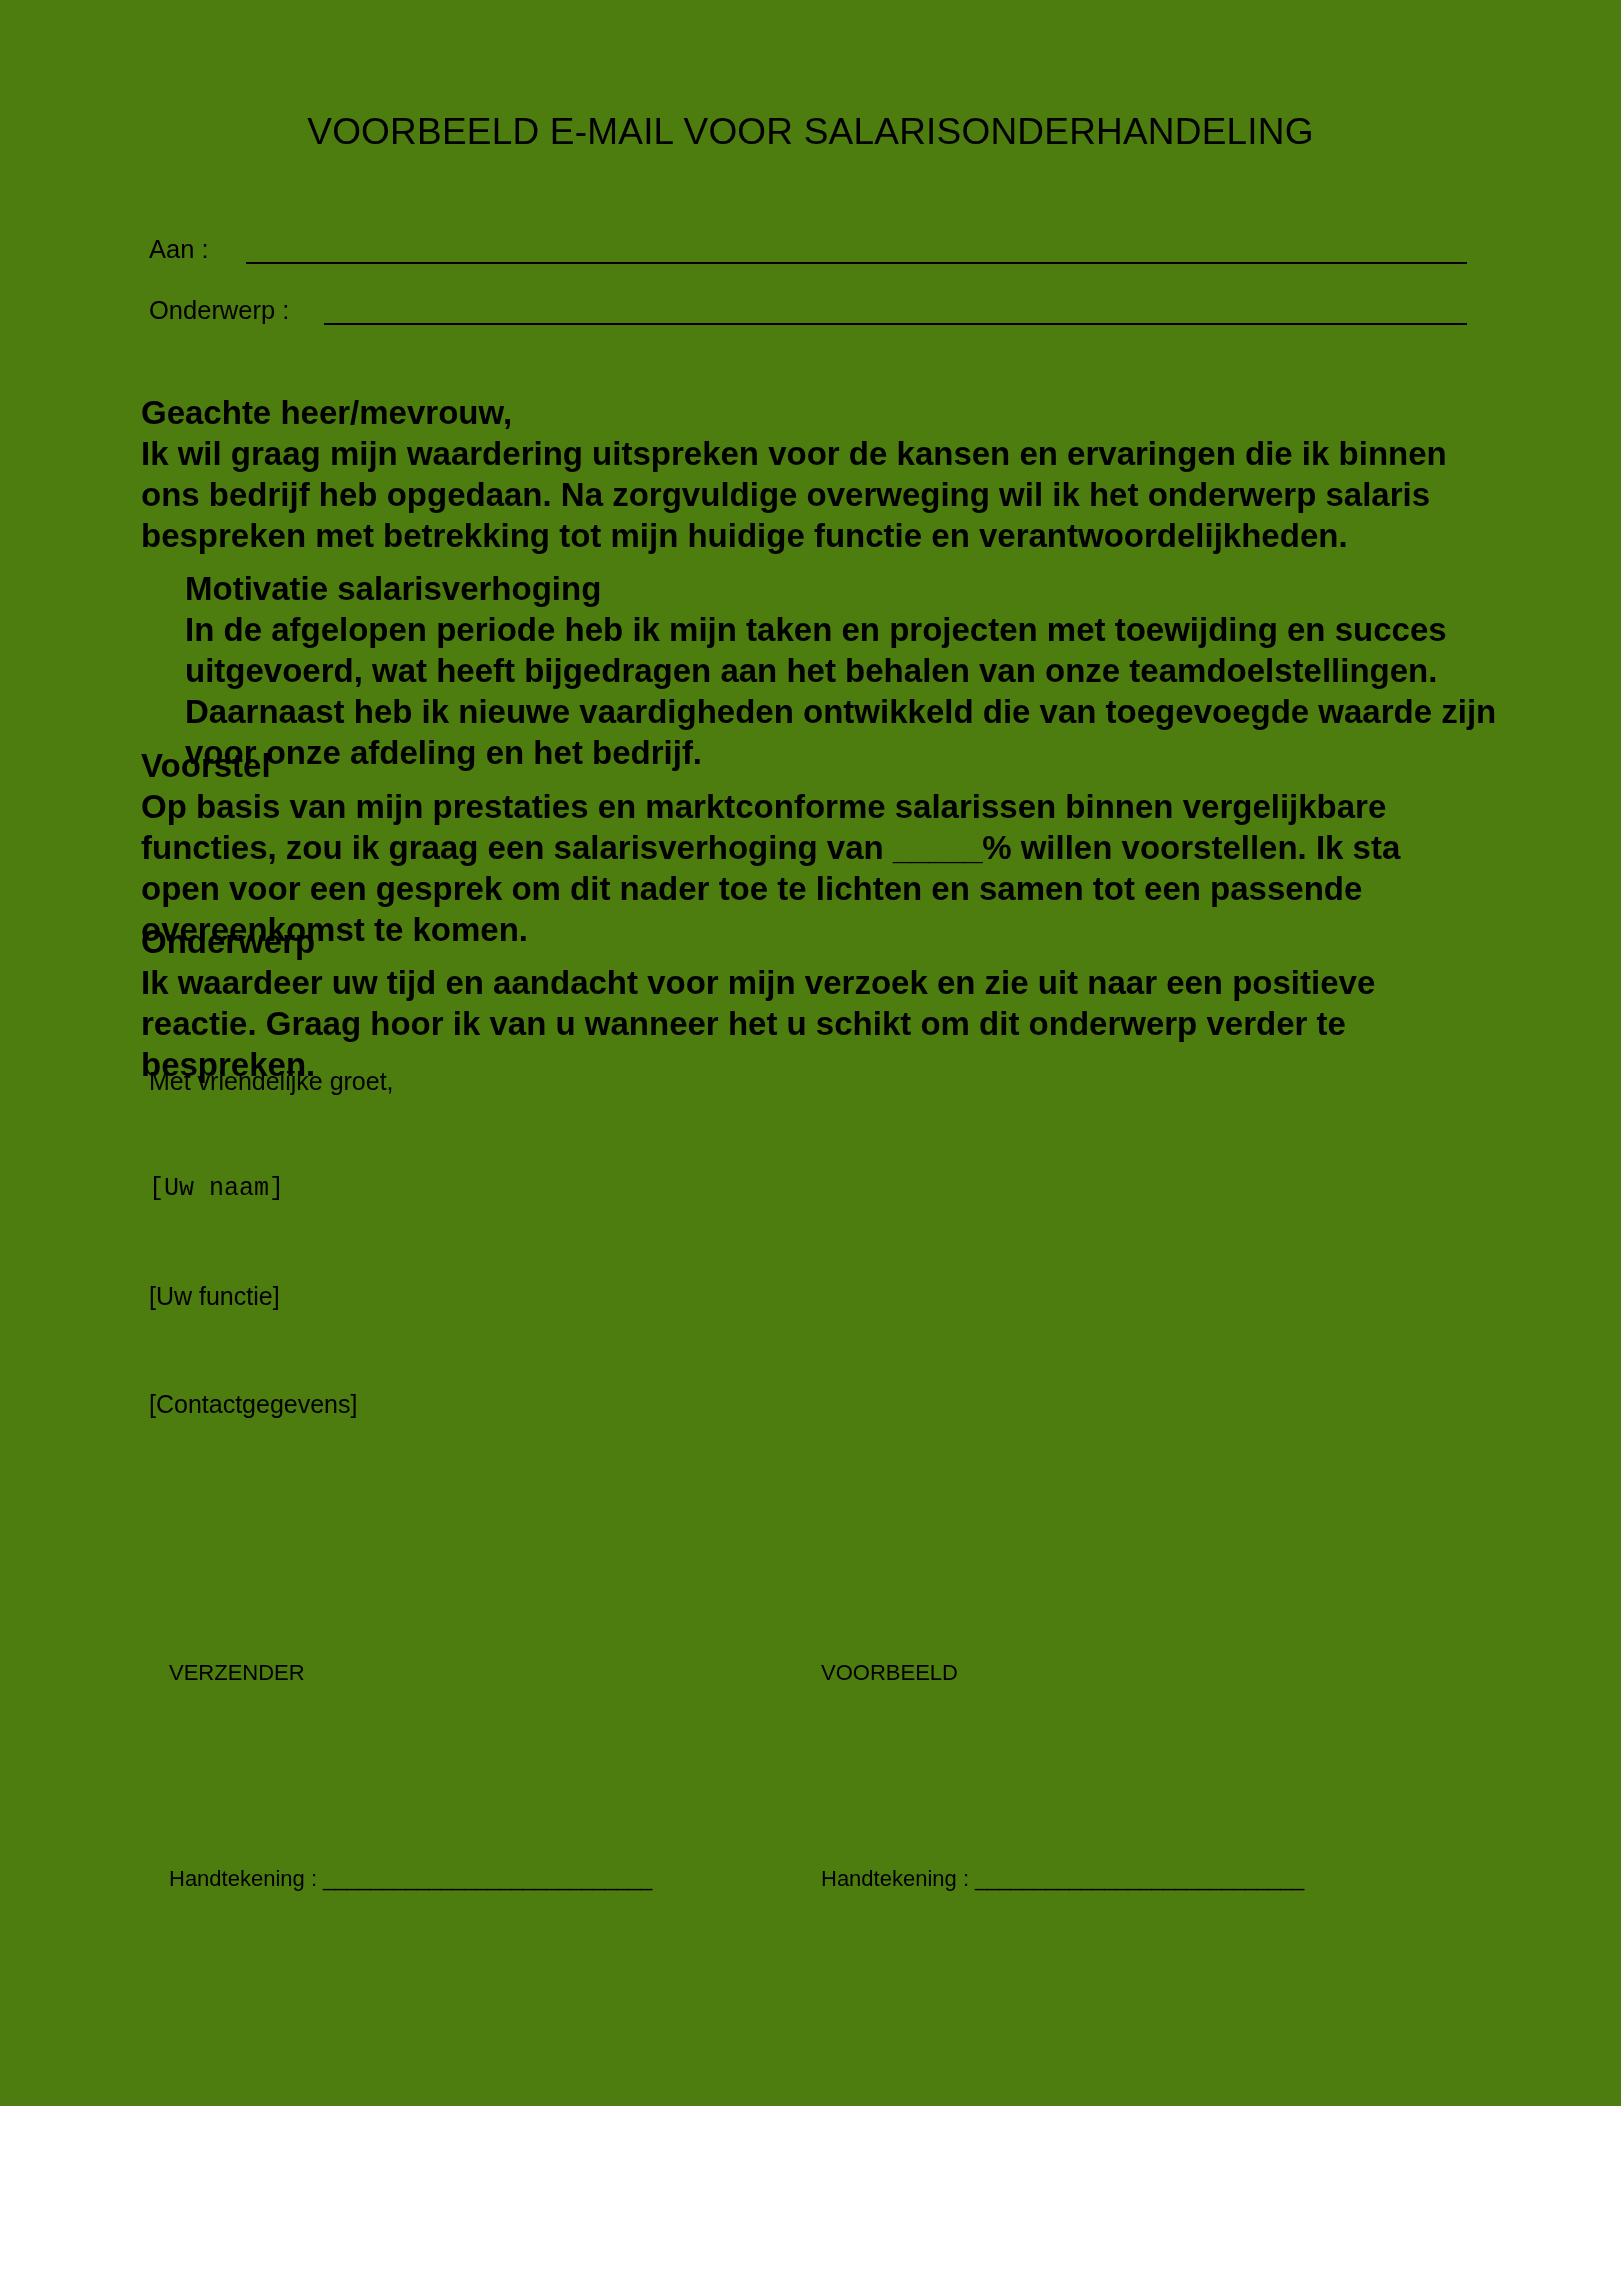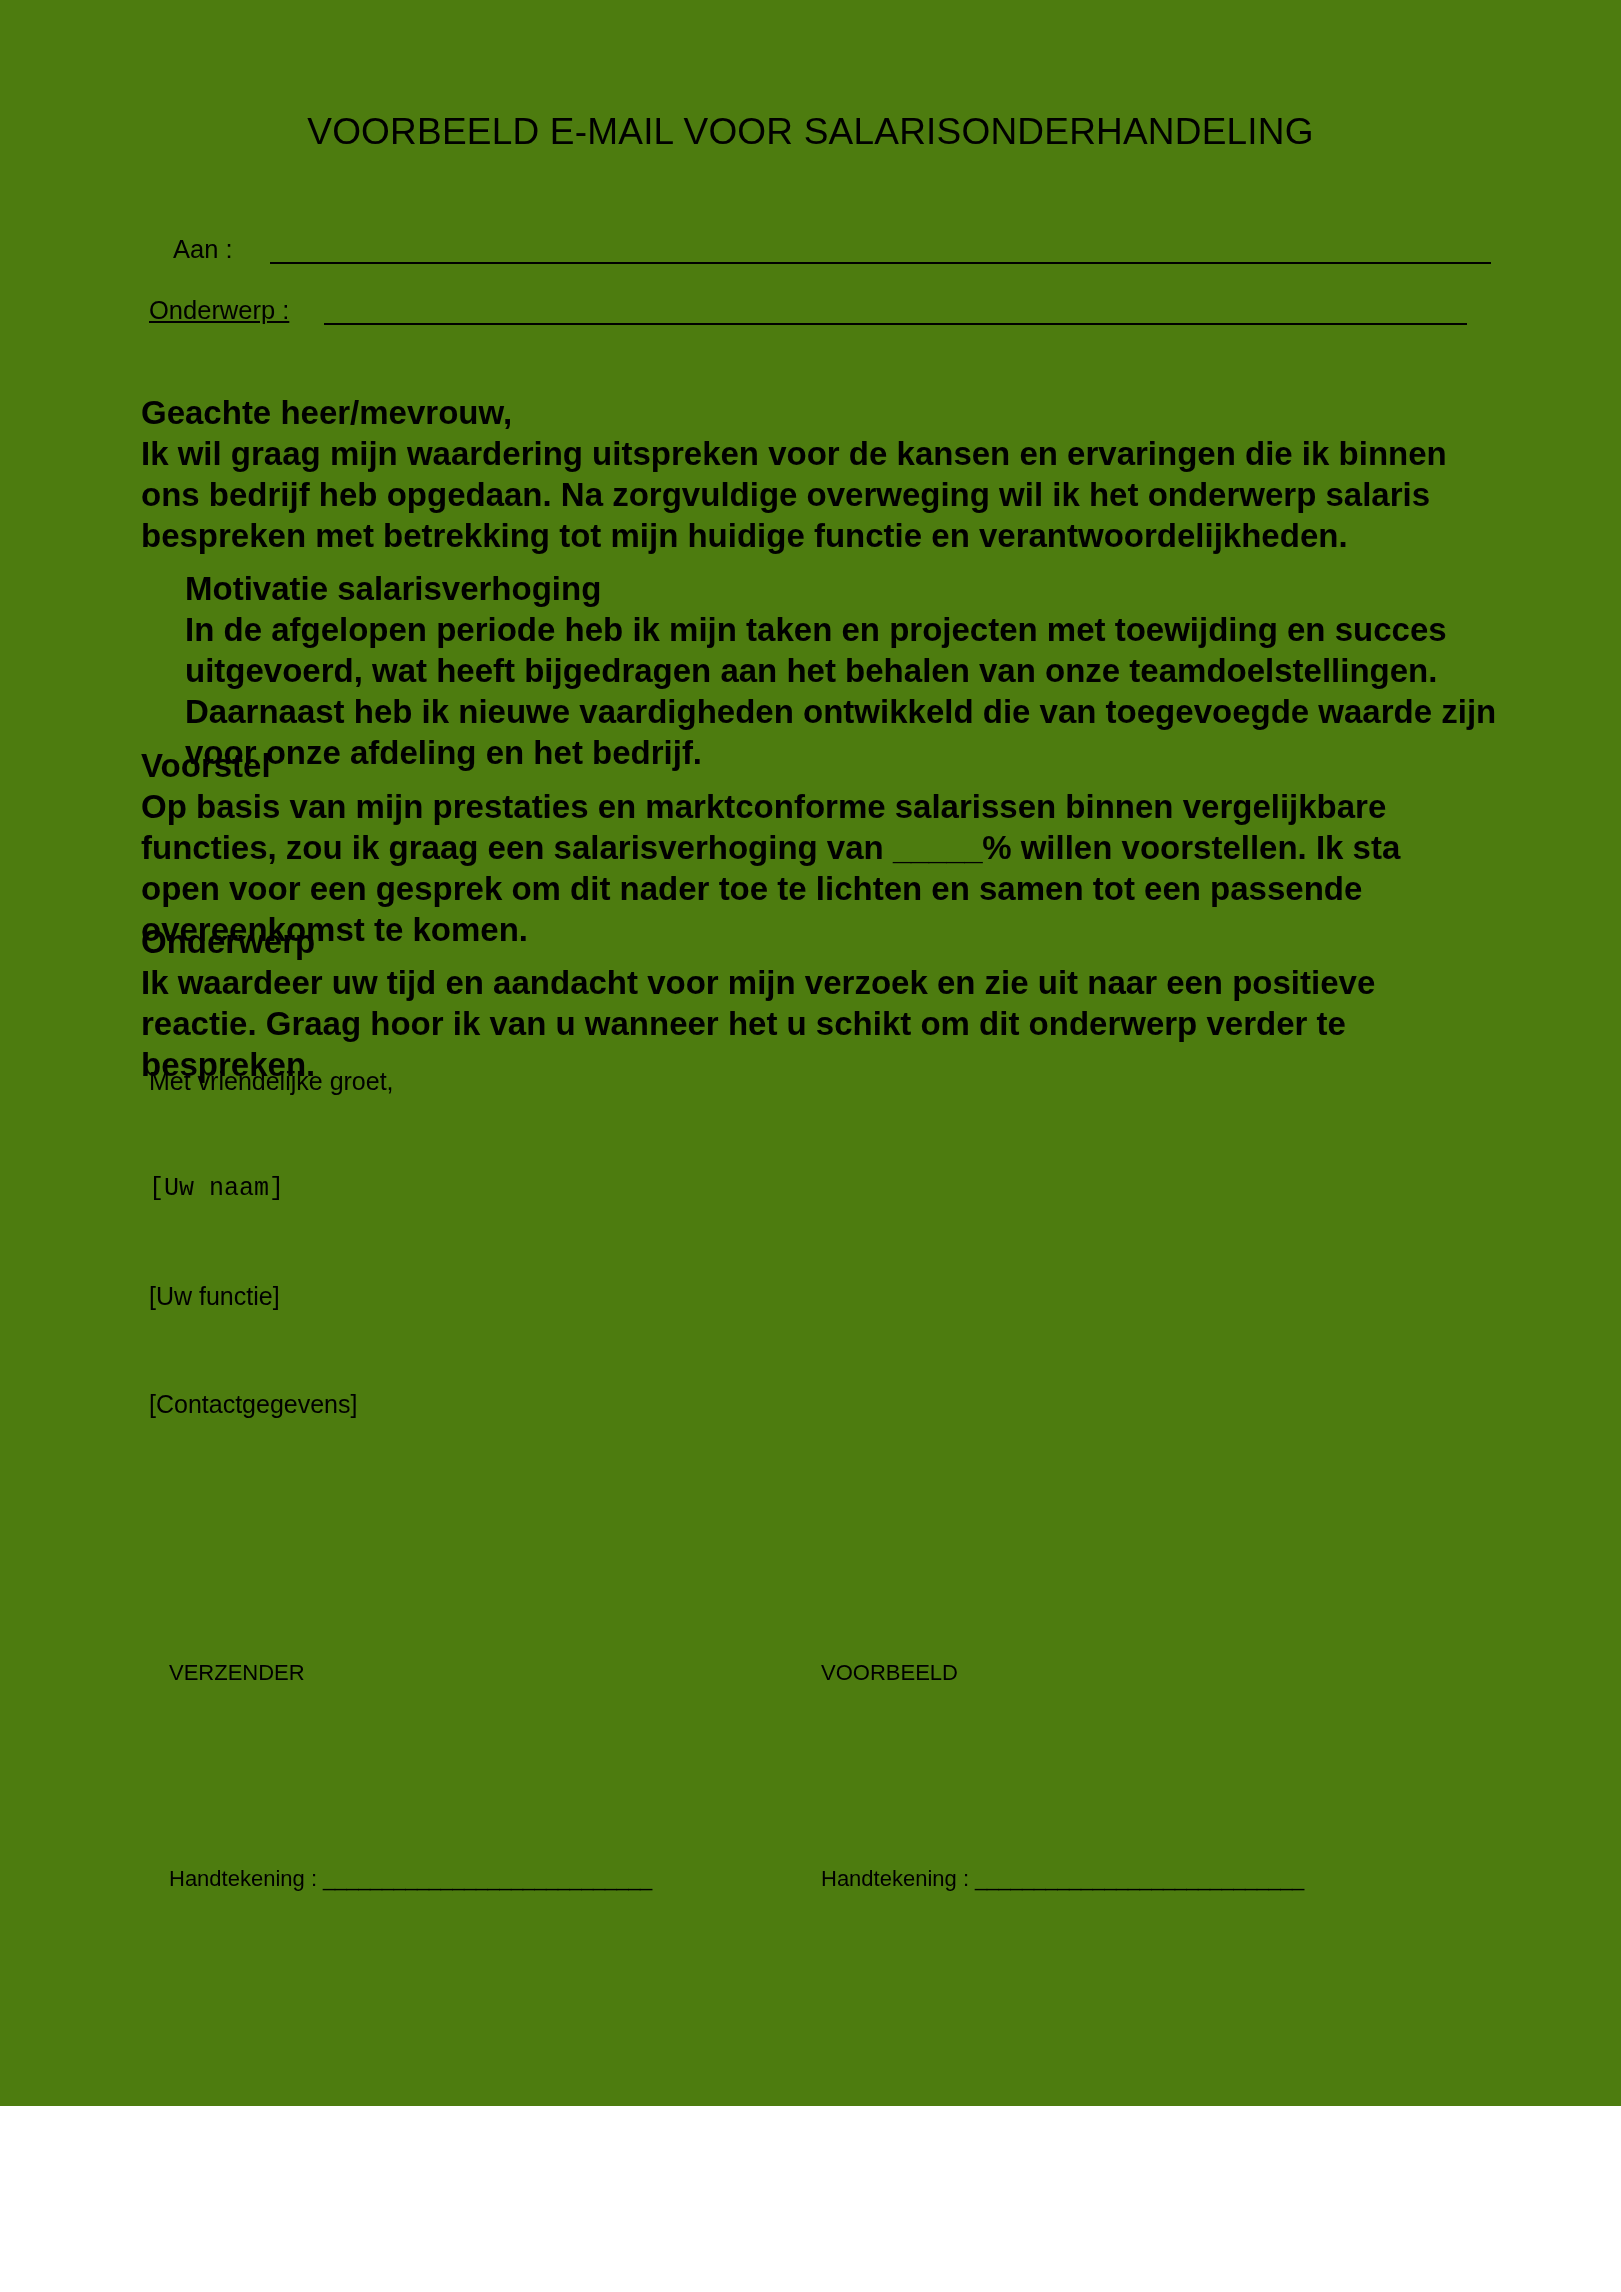--- a/index.html
+++ b/index.html
@@ -44,23 +44,23 @@
   .field-label {
     font-size: 25.5px;
     line-height: 29px;
     white-space: nowrap;
   }
   .field-rule {
     flex: 1 1 auto;
     border-bottom: 2.9px solid #000000;
     height: 25.5px;
   }
-  #row-aan { top: 235px; margin-left: 24px; }
+  #row-aan { top: 235px; }
   #row-aan .field-rule { margin-left: 37px; }
-  #row-onderwerp { top: 296px; text-decoration: underline; }
+  #row-onderwerp { top: 296px; }
   #row-onderwerp .field-rule { margin-left: 35px; }
 
   
   .body-block {
     position: absolute;
     left: 141px;
     width: 1315px;
     font-size: 33px;
     line-height: 41px;
     font-weight: bold;

